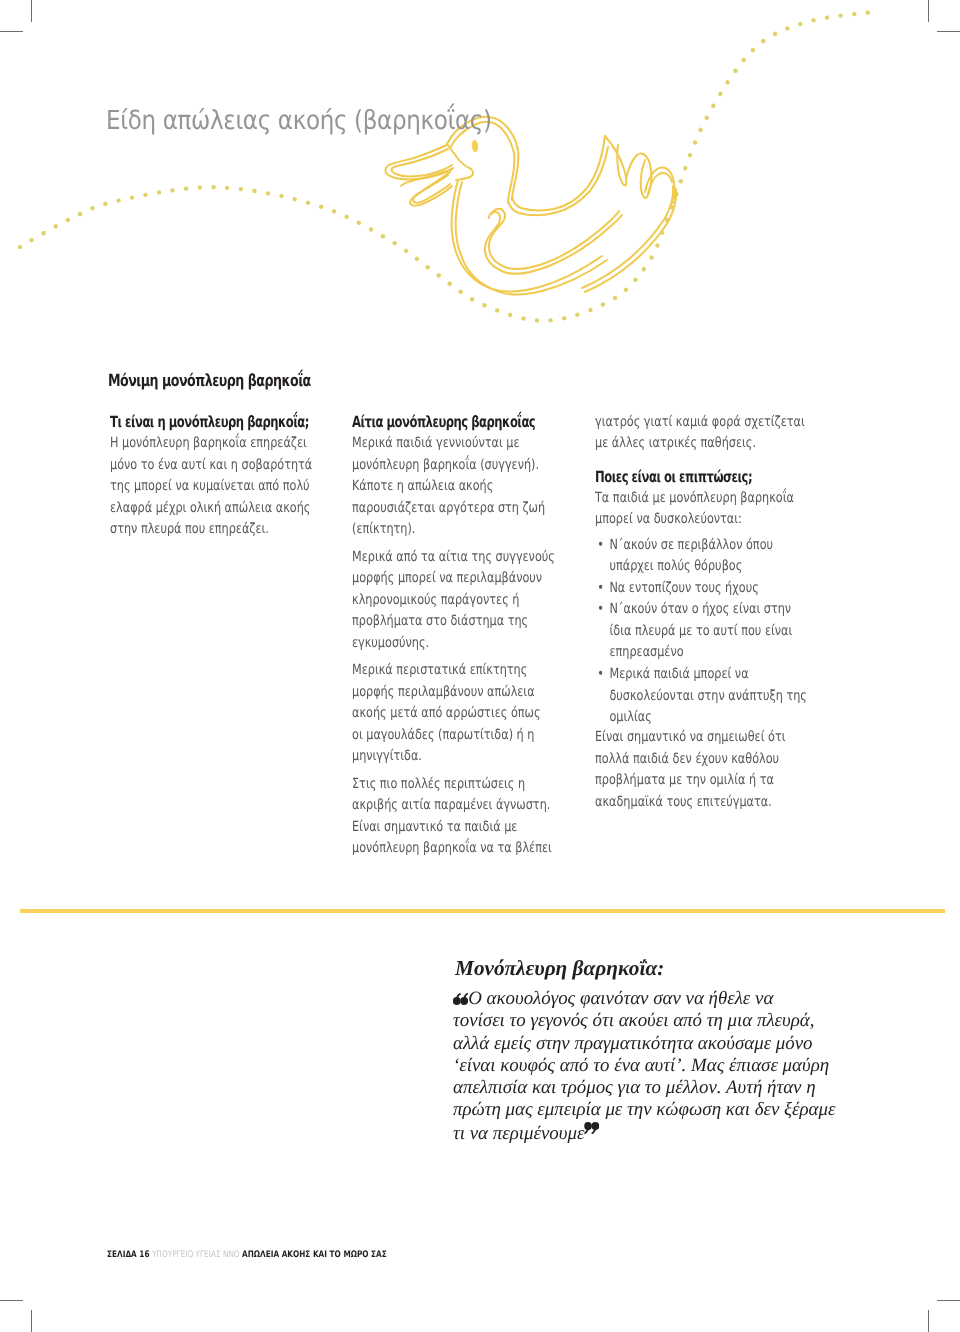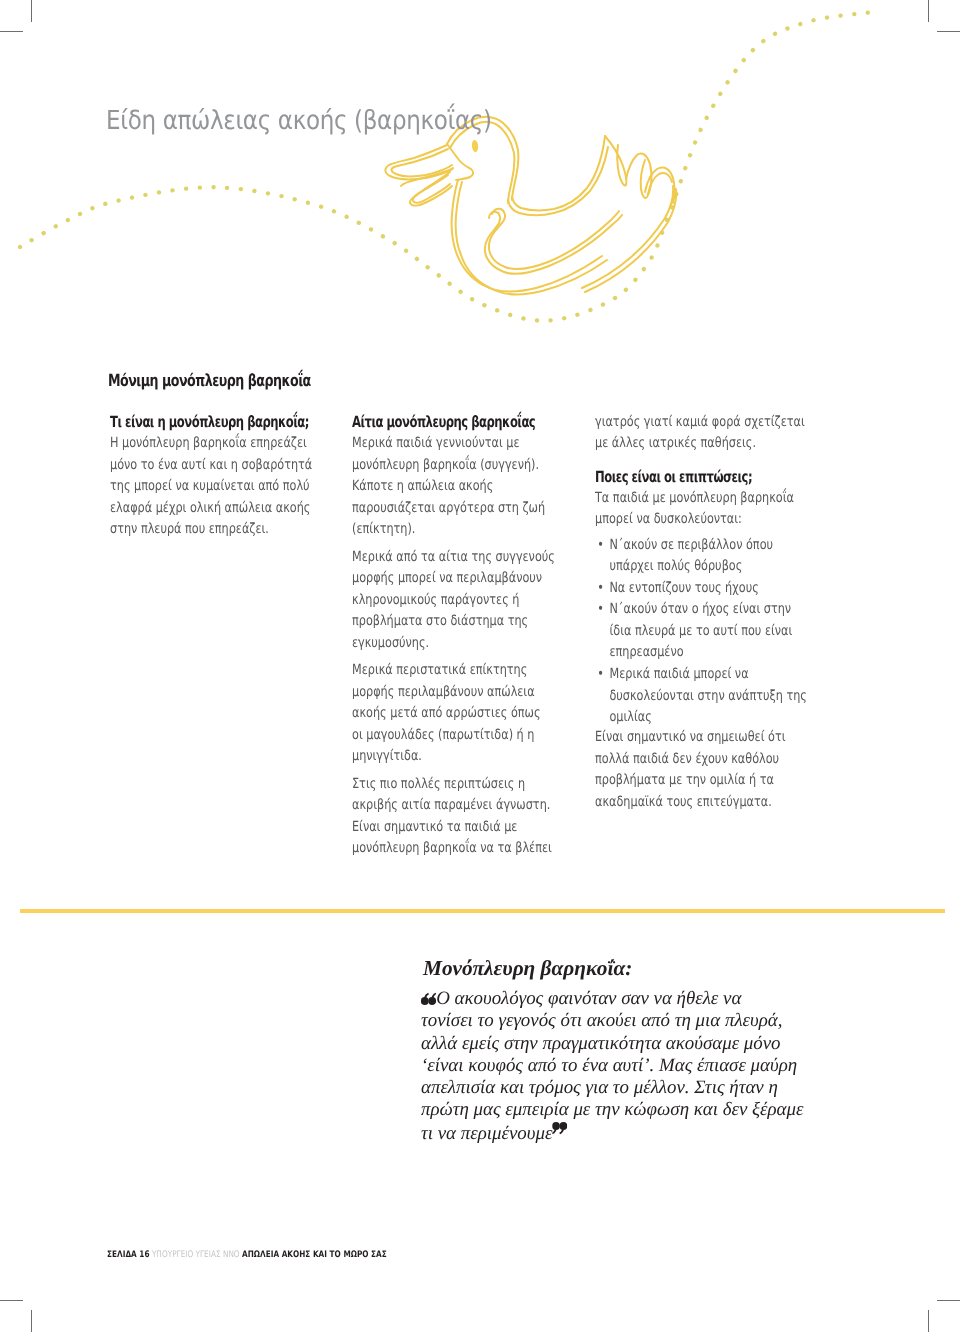--- a/index.html
+++ b/index.html
@@ -33,21 +33,21 @@
   .col ul{margin:-2px 0 -1.5px 0;padding:0;list-style:none;}
   .col li{position:relative;padding-left:16.2px;margin:0 0 0.2px 0;white-space:pre;}
   .col li .bu{position:absolute;left:2.5px;top:0;font-size:14px;line-height:21.5px;}
 
   #c1{left:110px;}
   #c2{left:352px;}
   #c3{left:595px;}
 
   .rule{position:absolute;left:20px;top:909px;width:925px;height:4px;background:#fbd05c;}
 
-  .quote{position:absolute;left:423px;top:956.5px;width:400px;}
+  .quote{position:absolute;left:455px;top:956.5px;width:400px;}
   .q-title{font-family:"Liberation Serif",serif;font-weight:bold;font-style:italic;
            font-size:21.3px;color:#231f20;margin:0;line-height:22px;white-space:nowrap;}
   .q-sub{font-size:14.2px;font-weight:bold;color:#231f20;margin:14.5px 0 0 0;line-height:17px;
          letter-spacing:-0.6px;white-space:nowrap;
          font-family:"DejaVu Sans Condensed","DejaVu Sans",sans-serif;}
   .q-body{font-family:"Liberation Serif",serif;font-style:italic;font-size:18.9px;
           line-height:22.3px;color:#231f20;margin:9.5px 0 0 -2px;white-space:pre;}
   .qmark{display:inline-block;width:15.2px;height:13px;vertical-align:-0.5px;}
   .qmark-close{transform:rotate(180deg);vertical-align:3.5px;}
 
@@ -164,21 +164,21 @@
           <g fill="#231f20">
             <circle cx="3.8" cy="9" r="3.9"></circle>
             <circle cx="11.2" cy="9" r="3.9"></circle>
             <path d="M3.6,9.3 C2.2,6 3.8,2.3 7.2,0.7 L7.9,2.2 C5.5,3.4 4.4,6.2 5.4,8.8 Z"></path>
             <path d="M11,9.3 C9.6,6 11.2,2.3 14.6,0.7 L15.3,2.2 C12.9,3.4 11.8,6.2 12.8,8.8 Z"></path>
           </g>
         </svg><span>Ο ακουολόγος φαινόταν σαν να ήθελε να
 τονίσει το γεγονός ότι ακούει από τη μια πλευρά,
 αλλά εμείς στην πραγματικότητα ακούσαμε μόνο
 ‘είναι κουφός από το ένα αυτί’. Μας έπιασε μαύρη
-απελπισία και τρόμος για το μέλλον. Στις ήταν η
+απελπισία και τρόμος για το μέλλον. Αυτή ήταν η
 πρώτη μας εμπειρία με την κώφωση και δεν ξέραμε
 τι να περιμένουμε</span><svg class="qmark qmark-close" viewBox="0 0 15.2 13">
           <g fill="#231f20">
             <circle cx="3.8" cy="9" r="3.9"></circle>
             <circle cx="11.2" cy="9" r="3.9"></circle>
             <path d="M3.6,9.3 C2.2,6 3.8,2.3 7.2,0.7 L7.9,2.2 C5.5,3.4 4.4,6.2 5.4,8.8 Z"></path>
             <path d="M11,9.3 C9.6,6 11.2,2.3 14.6,0.7 L15.3,2.2 C12.9,3.4 11.8,6.2 12.8,8.8 Z"></path>
           </g>
         </svg></div>
   </div>

